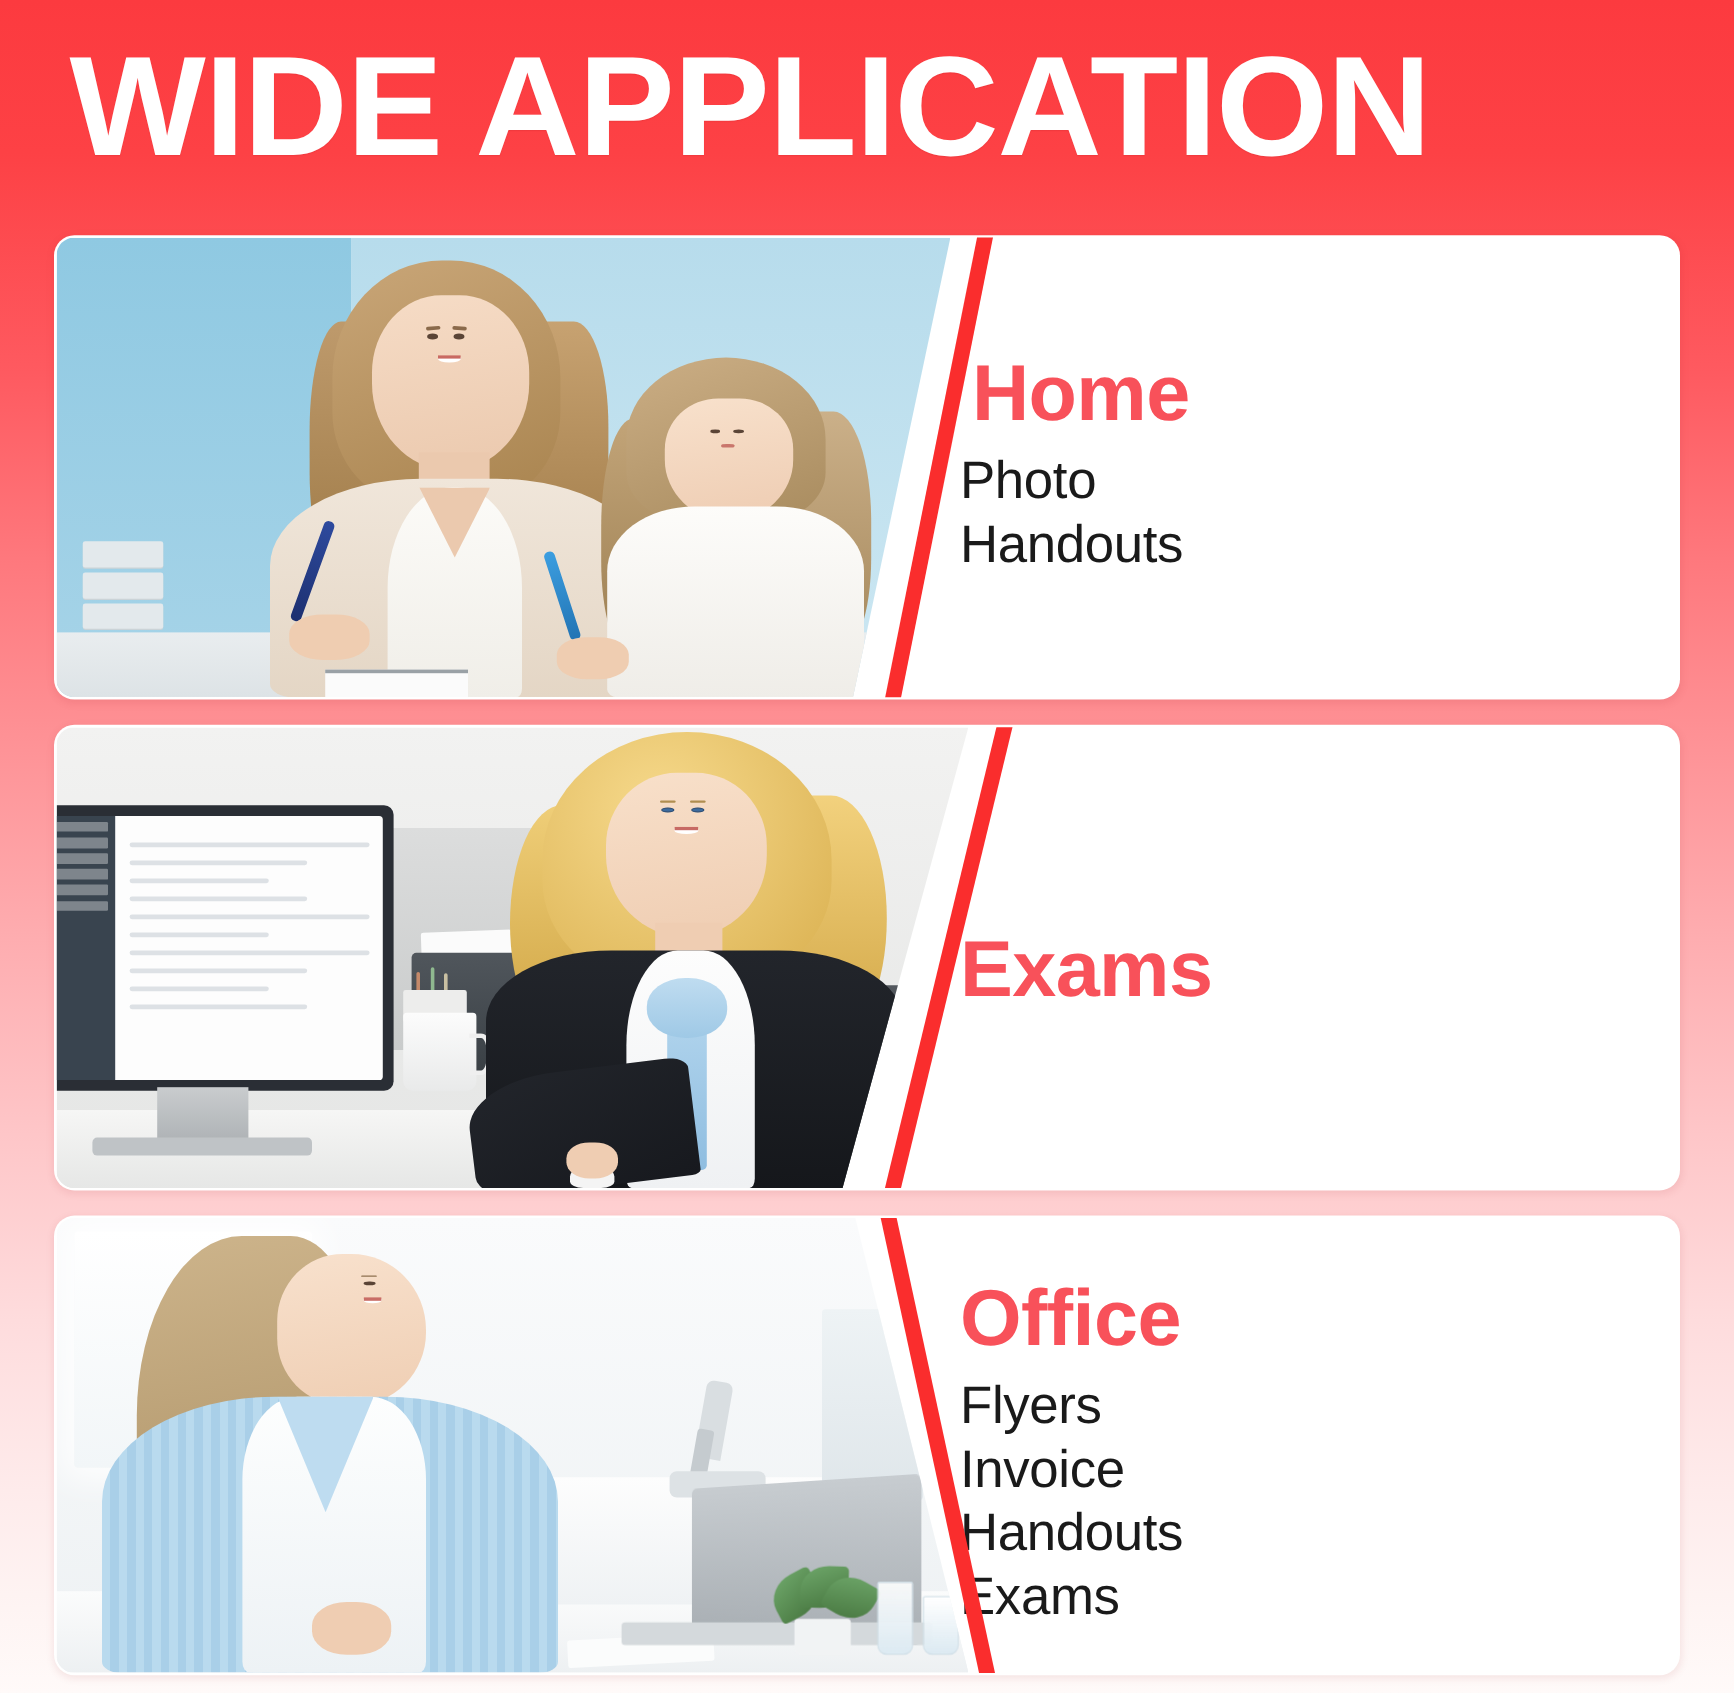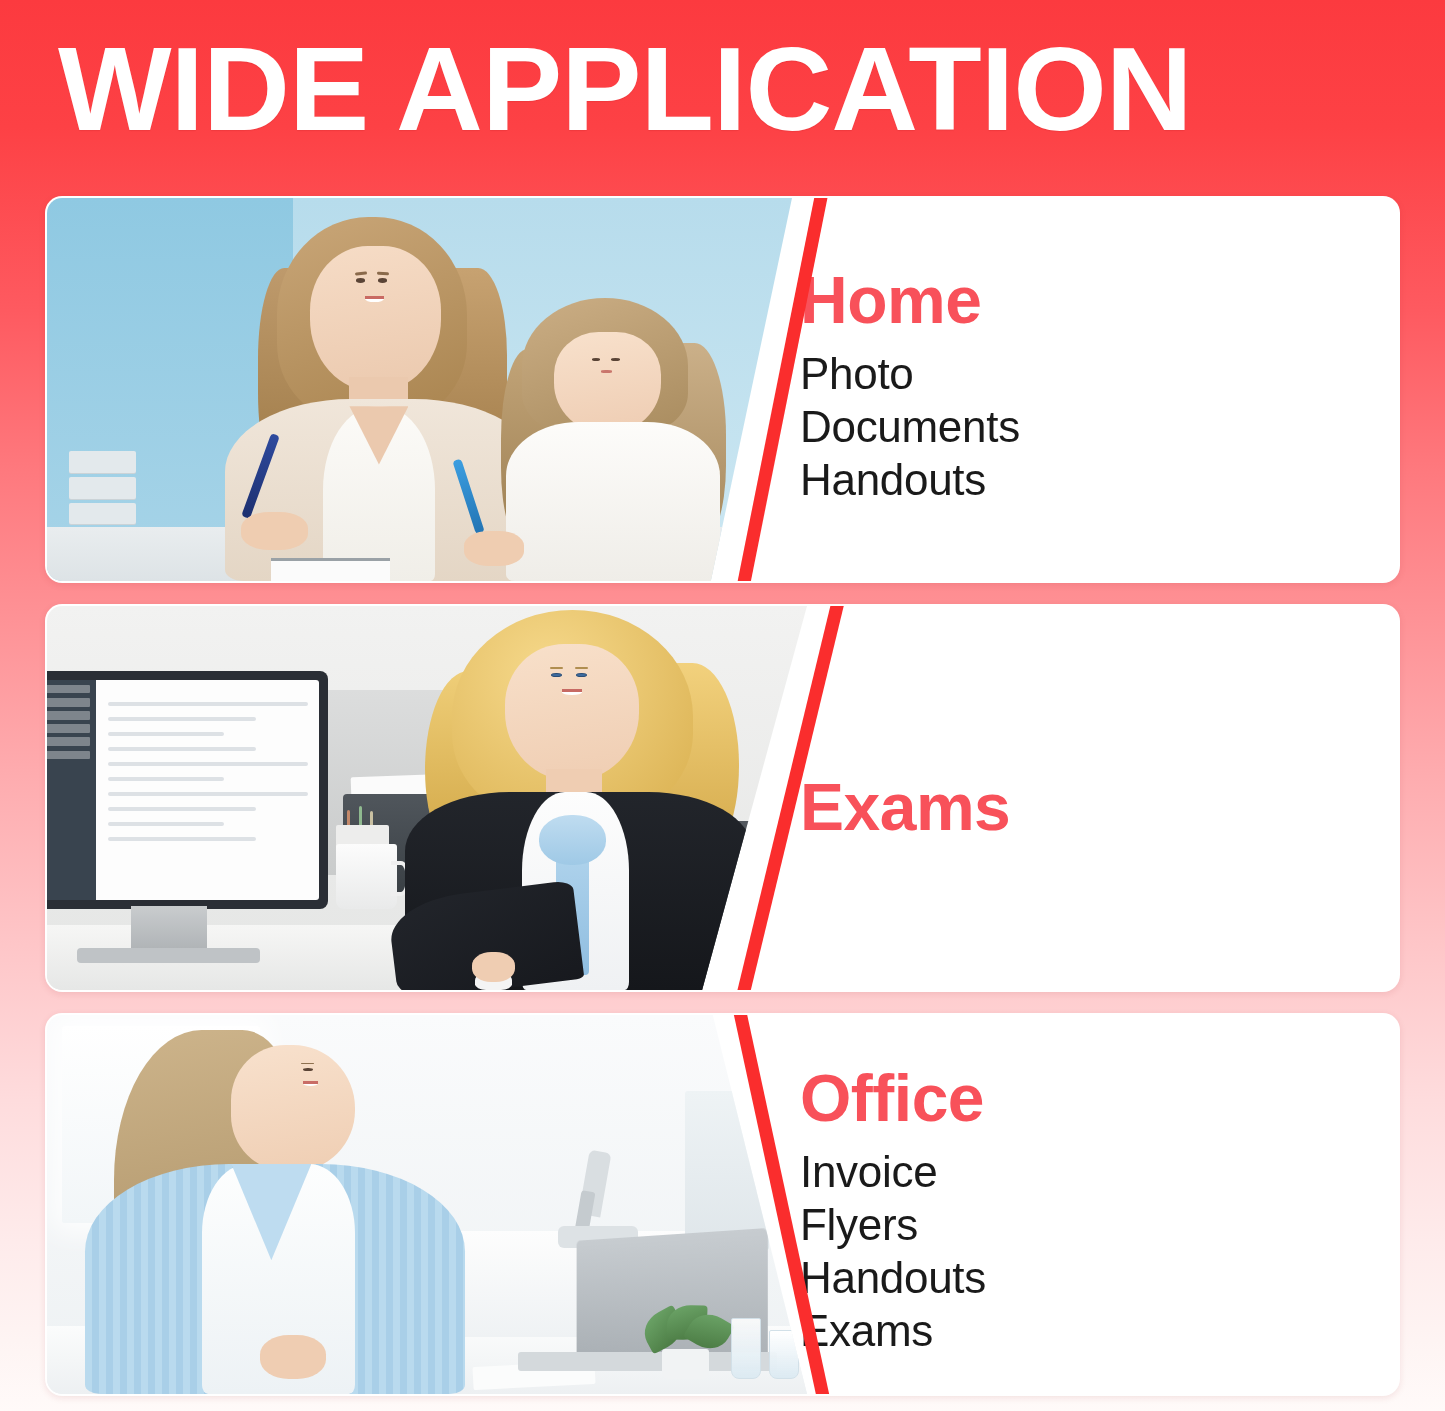--- a/index.html
+++ b/index.html
@@ -107,21 +107,21 @@
   .cat-list{ list-style:none;margin-top:12px; }
   .cat-list li{
     font-size:44px;
     line-height:53px;
     color:#1A1A1A;
     font-weight:400;
     letter-spacing:-0.3px;
   }
   #panel-home   .panel-inner{ padding-left:0px; }
   #panel-home   { padding-left:0; }
-  #panel-home  .cat-title{ margin-left:0; }
+  #panel-home  .cat-title{ margin-left:10px; }
 
   
   #panel-home  .panel-inner { margin-left:0px; }
   #panel-office .panel-inner{ margin-left:0px; }
   #panel-other  .panel-inner{ margin-left:0px; }
 
   .panel-inner{ margin-left:0; padding-left:0; }
 
   .panel{ align-items:flex-start; }
   #panel-home   { padding-left:4px; }
@@ -394,21 +394,20 @@
       </div>
     </div>
 
     <div class="stripe" id="stripe-home"></div>
 
     <div class="panel" id="panel-home">
       <div class="panel-inner">
         <div class="cat-title">Home</div>
         <ul class="cat-list">
           <li>Photo</li>
-          <li>Documents</li>
           <li>Handouts</li>
         </ul>
       </div>
     </div>
   </div>
 
   <div class="card" id="card-office">
 
     <div class="photo" id="photo-office">
       <div class="scene">
@@ -526,22 +525,22 @@
         <div class="s3-tube b"></div>
       </div>
     </div>
 
     <div class="stripe" id="stripe-other"></div>
 
     <div class="panel" id="panel-other">
       <div class="panel-inner">
         <div class="cat-title">Office</div>
         <ul class="cat-list">
+          <li>Flyers</li>
           <li>Invoice</li>
-          <li>Flyers</li>
           <li>Handouts</li>
           <li>Exams</li>
         </ul>
       </div>
     </div>
   </div>
 
 </div>
 
 </body></html>

